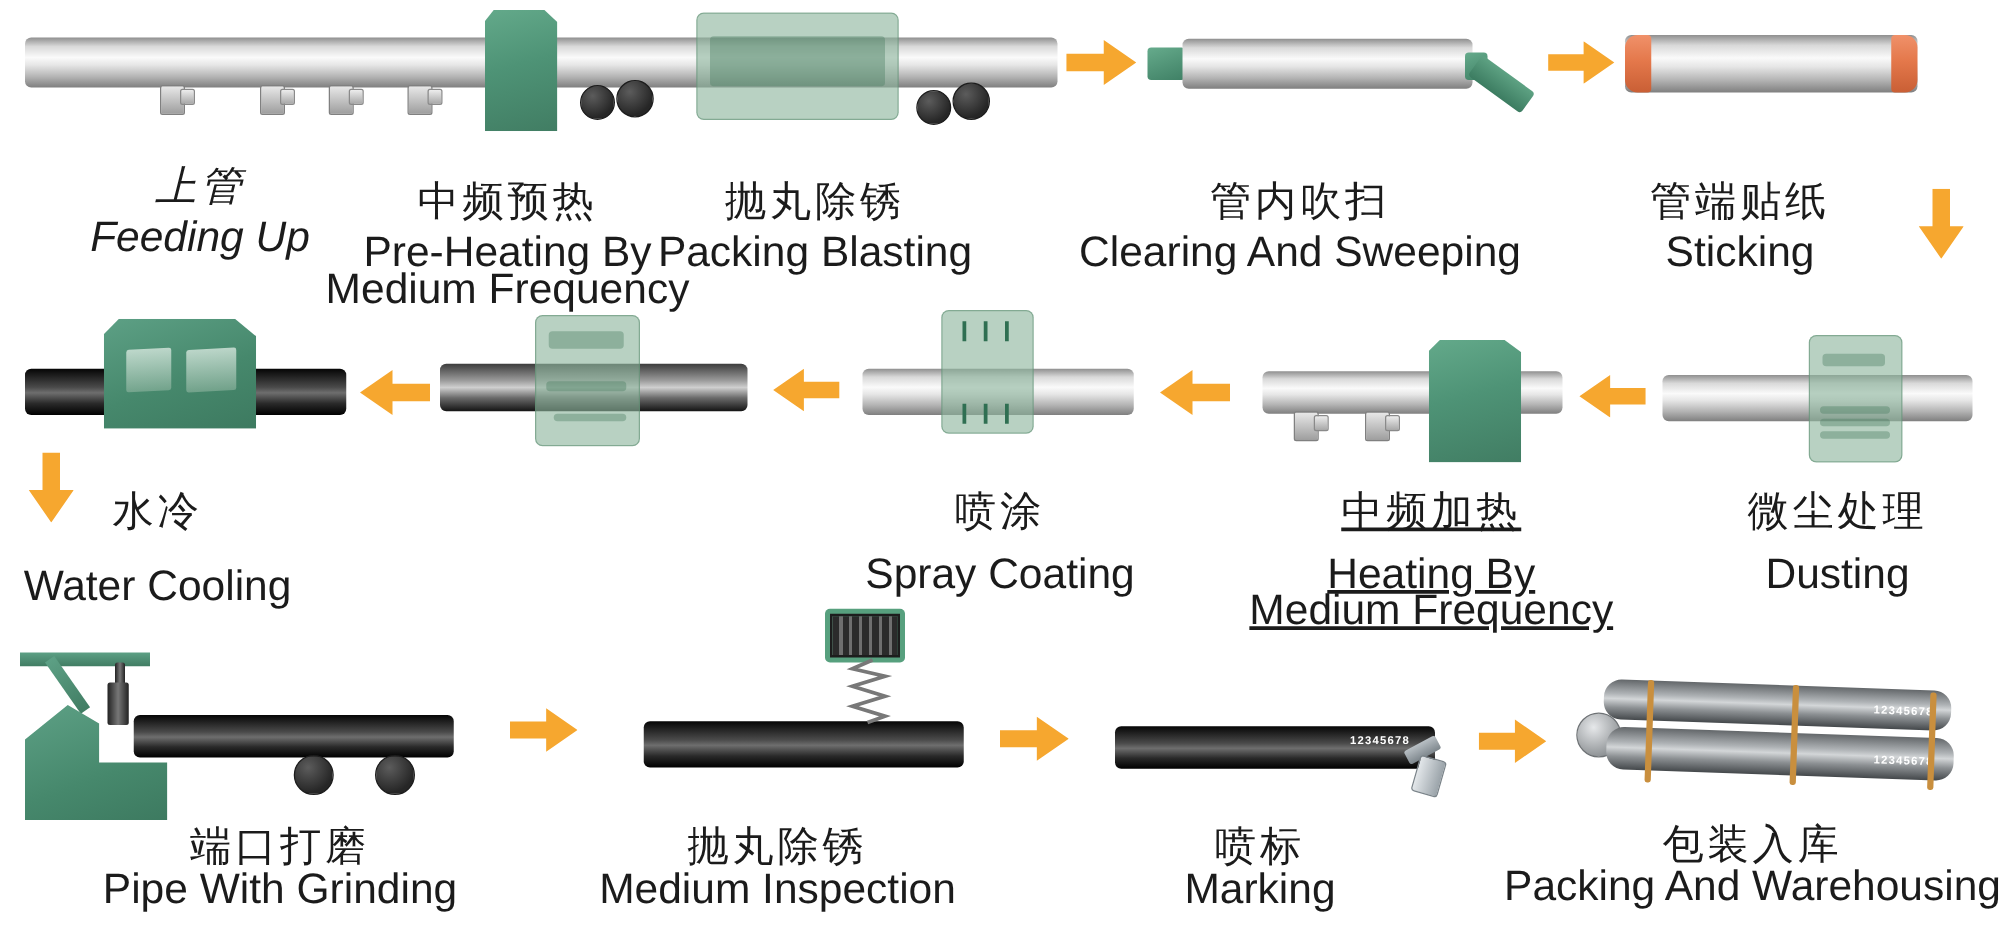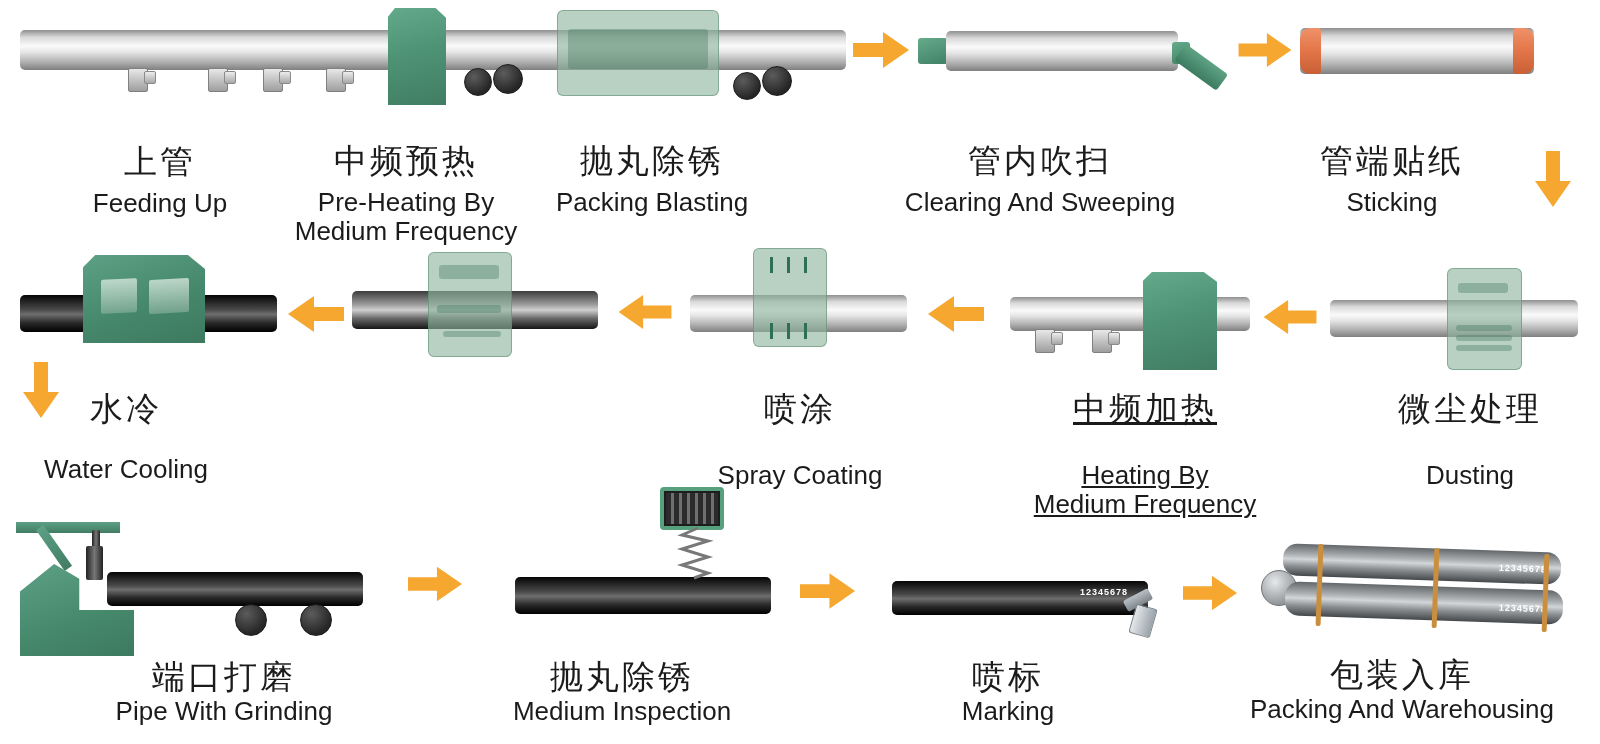--- a/index.html
+++ b/index.html
@@ -60,23 +60,23 @@
 
   
   .arrow{position:absolute;fill:var(--arrow,#F6A72F);}
   .arrow.left{transform:scaleX(-1);}
   .arrow.down{transform:rotate(90deg);}
 
   
   .label{position:absolute;transform:translateX(-50%);text-align:center;color:var(--text,#1b1b1b);white-space:nowrap;}
   .zh{font-size:33px;line-height:41px;letter-spacing:3px;}
   .zh2{line-height:36px;}
-  .en{font-size:26px;line-height:29px;}
+  .en{font-size:34px;line-height:29px;}
   .en-first{margin-top:7px;}
-  .row2gap{margin-top:32px;}
+  .row2gap{margin-top:16px;}
   .wcgap{margin-top:26px;}
 </style>
 </head>
 <body>
 
 <div class="canvas">
 
   <div class="pipe pipe-silver abs" style="left:20px;top:30px;width:826px;height:40px;"></div>
   <div class="support" style="left:128px;top:68px;"></div>
   <div class="support" style="left:208px;top:68px;"></div>
@@ -109,21 +109,21 @@
 
   <div class="pipe pipe-silver abs" style="left:1300px;top:28px;width:234px;height:46px;">
     <div class="cap l"></div>
     <div class="cap r"></div>
   </div>
 
   <svg class="arrow down" style="left:1525px;top:161px;" width="56" height="36" viewBox="0 0 56 36">
       <path d="M0 11h30V0l26 18-26 18V25H0z"></path>
     </svg>
 
-  <div class="label" style="left:160px;top:141px;">
+  <div class="label" style="left:160px;top:128px;font-style:italic;">
     <div class="zh">上管</div>
     <div class="en en-first">Feeding Up</div>
   </div>
   <div class="label" style="left:406px;top:140px;">
     <div class="zh">中频预热</div>
     <div class="en en-first">Pre-Heating By</div>
     <div class="en">Medium Frequency</div>
   </div>
   <div class="label" style="left:652px;top:140px;">
     <div class="zh">抛丸除锈</div>

